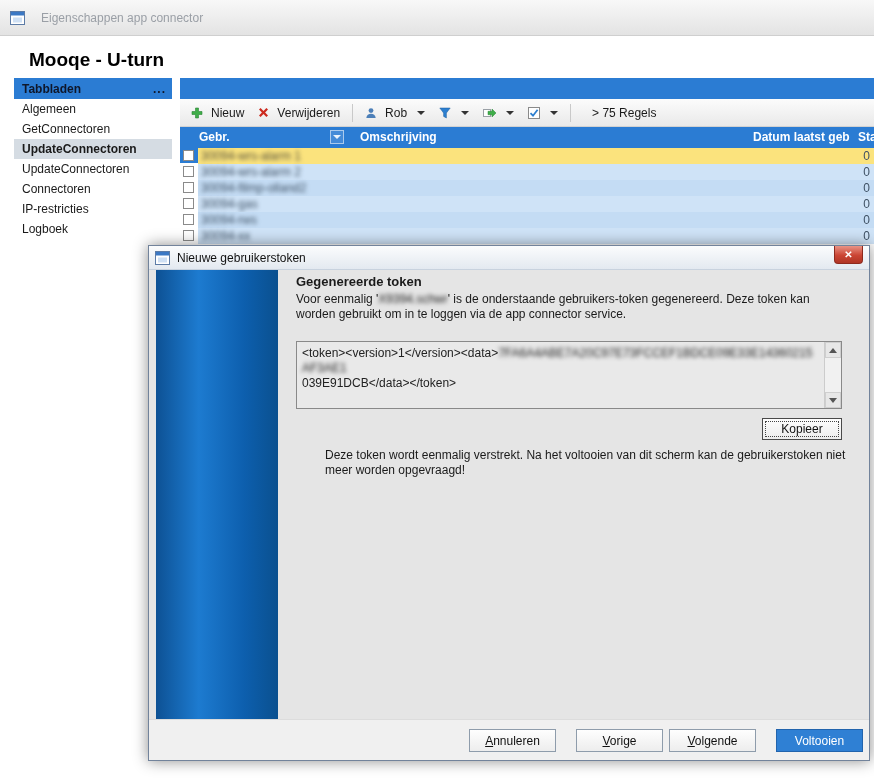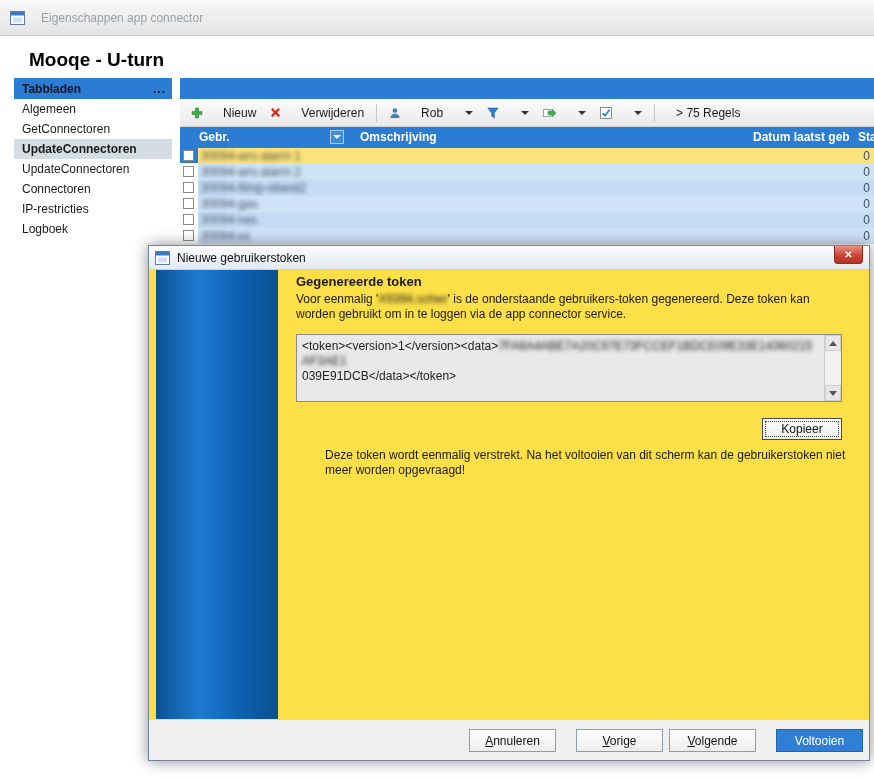--- a/index.html
+++ b/index.html
@@ -36,21 +36,21 @@
   
   .main-strip{left:180px;top:78px;width:694px;height:21px;background:#2b7cd3;}
 
   
   .toolbar{
     left:180px;top:99px;width:694px;height:28px;
     background:linear-gradient(#fcfcfc,#e9e9e9);
     border-bottom:1px solid #d2d2d2;box-sizing:border-box;
     display:flex;align-items:center;gap:4px;padding:0 6px;
   }
-  .tb-btn{display:flex;align-items:center;gap:20px;padding:2px 5px;border-radius:2px;}
+  .tb-btn{display:flex;align-items:center;gap:8px;padding:2px 5px;border-radius:2px;}
   .tb-sep{width:1px;height:18px;background:#c9c9c9;margin:0 3px;}
   .caret{width:0;height:0;border-left:4px solid transparent;border-right:4px solid transparent;border-top:4px solid #333;margin-left:2px;}
   .tb-rows{margin-left:14px;color:#1a1a1a;}
 
   
   .grid-header{
     left:180px;top:127px;width:694px;height:36px;background:#2b7cd3;color:#fff;font-weight:bold;
   }
   .gh-cell{position:absolute;top:3px;white-space:nowrap;}
   .gh-filter{
@@ -84,29 +84,29 @@
     display:flex;align-items:center;padding-left:6px;box-sizing:border-box;
   }
   .dlg-titlebar .ttl{margin-left:7px;color:#111;}
   .dlg-close{
     position:absolute;right:6px;top:0;width:29px;height:18px;
     background:linear-gradient(#e99385,#cb4534 55%,#b03525);
     border:1px solid #8e2a1e;border-top:none;border-radius:0 0 4px 4px;
     color:#fff;font-size:10px;font-weight:bold;display:flex;align-items:center;justify-content:center;
     box-sizing:border-box;cursor:default;
   }
-  .dlg-content{position:absolute;left:0;top:24px;right:0;bottom:0;background:#fde047;}
+  .dlg-content{position:absolute;left:0;top:24px;right:0;bottom:0;background:#e5e5e5;}
   .dlg-banner{
     position:absolute;left:7px;top:0;width:122px;height:467px;
     background:linear-gradient(90deg,#0d5194 0%,#1d7bd0 35%,#0d5fae 72%,#0a508f 100%);
   }
   .dlg-heading{position:absolute;left:147px;top:4px;font-weight:bold;font-size:13px;}
   .dlg-intro{position:absolute;left:147px;top:22px;width:545px;line-height:15px;}
   .token-box{
-    position:absolute;left:147px;top:64px;width:546px;height:68px;
+    position:absolute;left:147px;top:71px;width:546px;height:68px;
     background:#e9e9e9;border:1px solid #898989;box-sizing:border-box;
     padding:4px 22px 12px 5px;line-height:15px;word-break:break-all;color:#222;
   }
   .token-tail{display:block;}
   .token-scrollbar{
     position:absolute;right:0;top:0;bottom:0;width:17px;background:#f1f1f1;
     border-left:1px solid #cccccc;box-sizing:border-box;
   }
   .sb-arrow{
     position:absolute;left:0;width:16px;height:16px;background:#e7e7e7;border:1px solid #cfcfcf;

